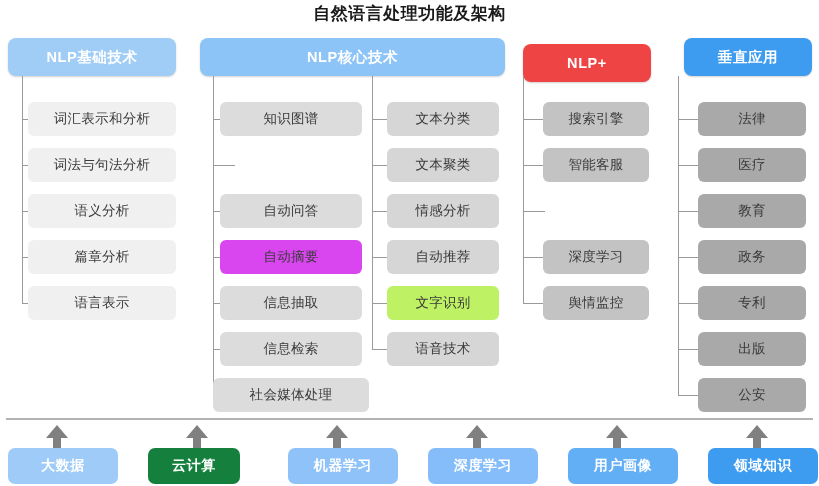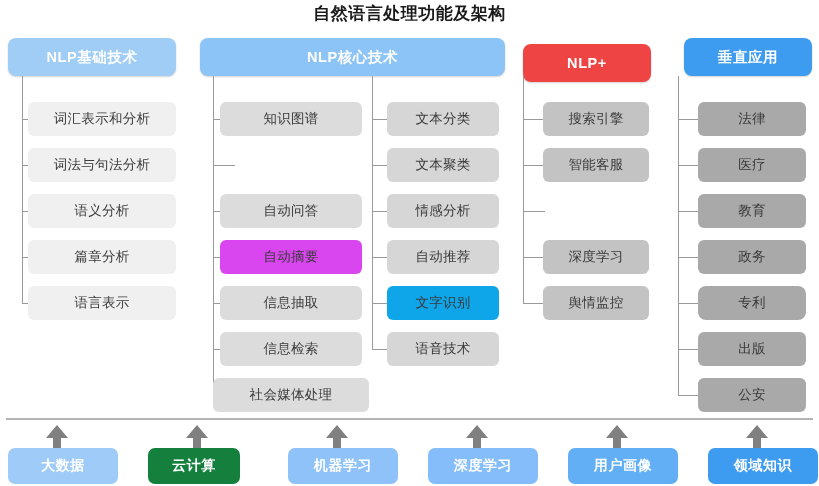--- a/index.html
+++ b/index.html
@@ -188,21 +188,21 @@
   <div class="hline" style="left:372px; top:165px; width:22px;"></div>
   <div class="hline" style="left:372px; top:211px; width:22px;"></div>
   <div class="hline" style="left:372px; top:257px; width:22px;"></div>
   <div class="hline" style="left:372px; top:303px; width:22px;"></div>
   <div class="hline" style="left:372px; top:349px; width:22px;"></div>
 
   <div class="item-box" style="left:387px; top:102px; width:112px; background:#d6d6d6;">文本分类</div>
   <div class="item-box" style="left:387px; top:148px; width:112px; background:#d6d6d6;">文本聚类</div>
   <div class="item-box" style="left:387px; top:194px; width:112px; background:#d6d6d6;">情感分析</div>
   <div class="item-box" style="left:387px; top:240px; width:112px; background:#d6d6d6;">自动推荐</div>
-  <div class="item-box" style="left:387px; top:286px; width:112px; background:#0ea5e9;">文字识别</div>
+  <div class="item-box" style="left:387px; top:286px; width:112px; background:#bef264;">文字识别</div>
   <div class="item-box" style="left:387px; top:332px; width:112px; background:#d6d6d6;">语音技术</div>
 
   <div class="vline" style="left:523px; top:76px; height:227px;"></div>
 
   <div class="hline" style="left:523px; top:119px; width:22px;"></div>
   <div class="hline" style="left:523px; top:165px; width:22px;"></div>
   <div class="hline" style="left:523px; top:211px; width:22px;"></div>
   <div class="hline" style="left:523px; top:257px; width:22px;"></div>
   <div class="hline" style="left:523px; top:303px; width:22px;"></div>
 
@@ -218,21 +218,21 @@
   <div class="hline" style="left:678px; top:211px; width:22px;"></div>
   <div class="hline" style="left:678px; top:257px; width:22px;"></div>
   <div class="hline" style="left:678px; top:303px; width:22px;"></div>
   <div class="hline" style="left:678px; top:349px; width:22px;"></div>
   <div class="hline" style="left:678px; top:395px; width:22px;"></div>
 
   <div class="item-box" style="left:698px; top:102px; width:108px; background:#a9a9a9;">法律</div>
   <div class="item-box" style="left:698px; top:148px; width:108px; background:#a9a9a9;">医疗</div>
   <div class="item-box" style="left:698px; top:194px; width:108px; background:#a9a9a9;text-align:center;">教育</div>
   <div class="item-box" style="left:698px; top:240px; width:108px; background:#a9a9a9;">政务</div>
-  <div class="item-box" style="left:698px; top:286px; width:108px; background:#a9a9a9;border-radius:8px;">专利</div>
+  <div class="item-box" style="left:698px; top:286px; width:108px; background:#a9a9a9;">专利</div>
   <div class="item-box" style="left:698px; top:332px; width:108px; background:#a9a9a9;">出版</div>
   <div class="item-box" style="left:698px; top:378px; width:108px; background:#a9a9a9;">公安</div>
 
   <div class="baseline"></div>
 
   <div class="arrow-up" style="left:46px;  top:425px;">
       <span class="head"></span>
       <span class="shaft"></span>
     </div>
   <div class="arrow-up" style="left:186px; top:425px;">

